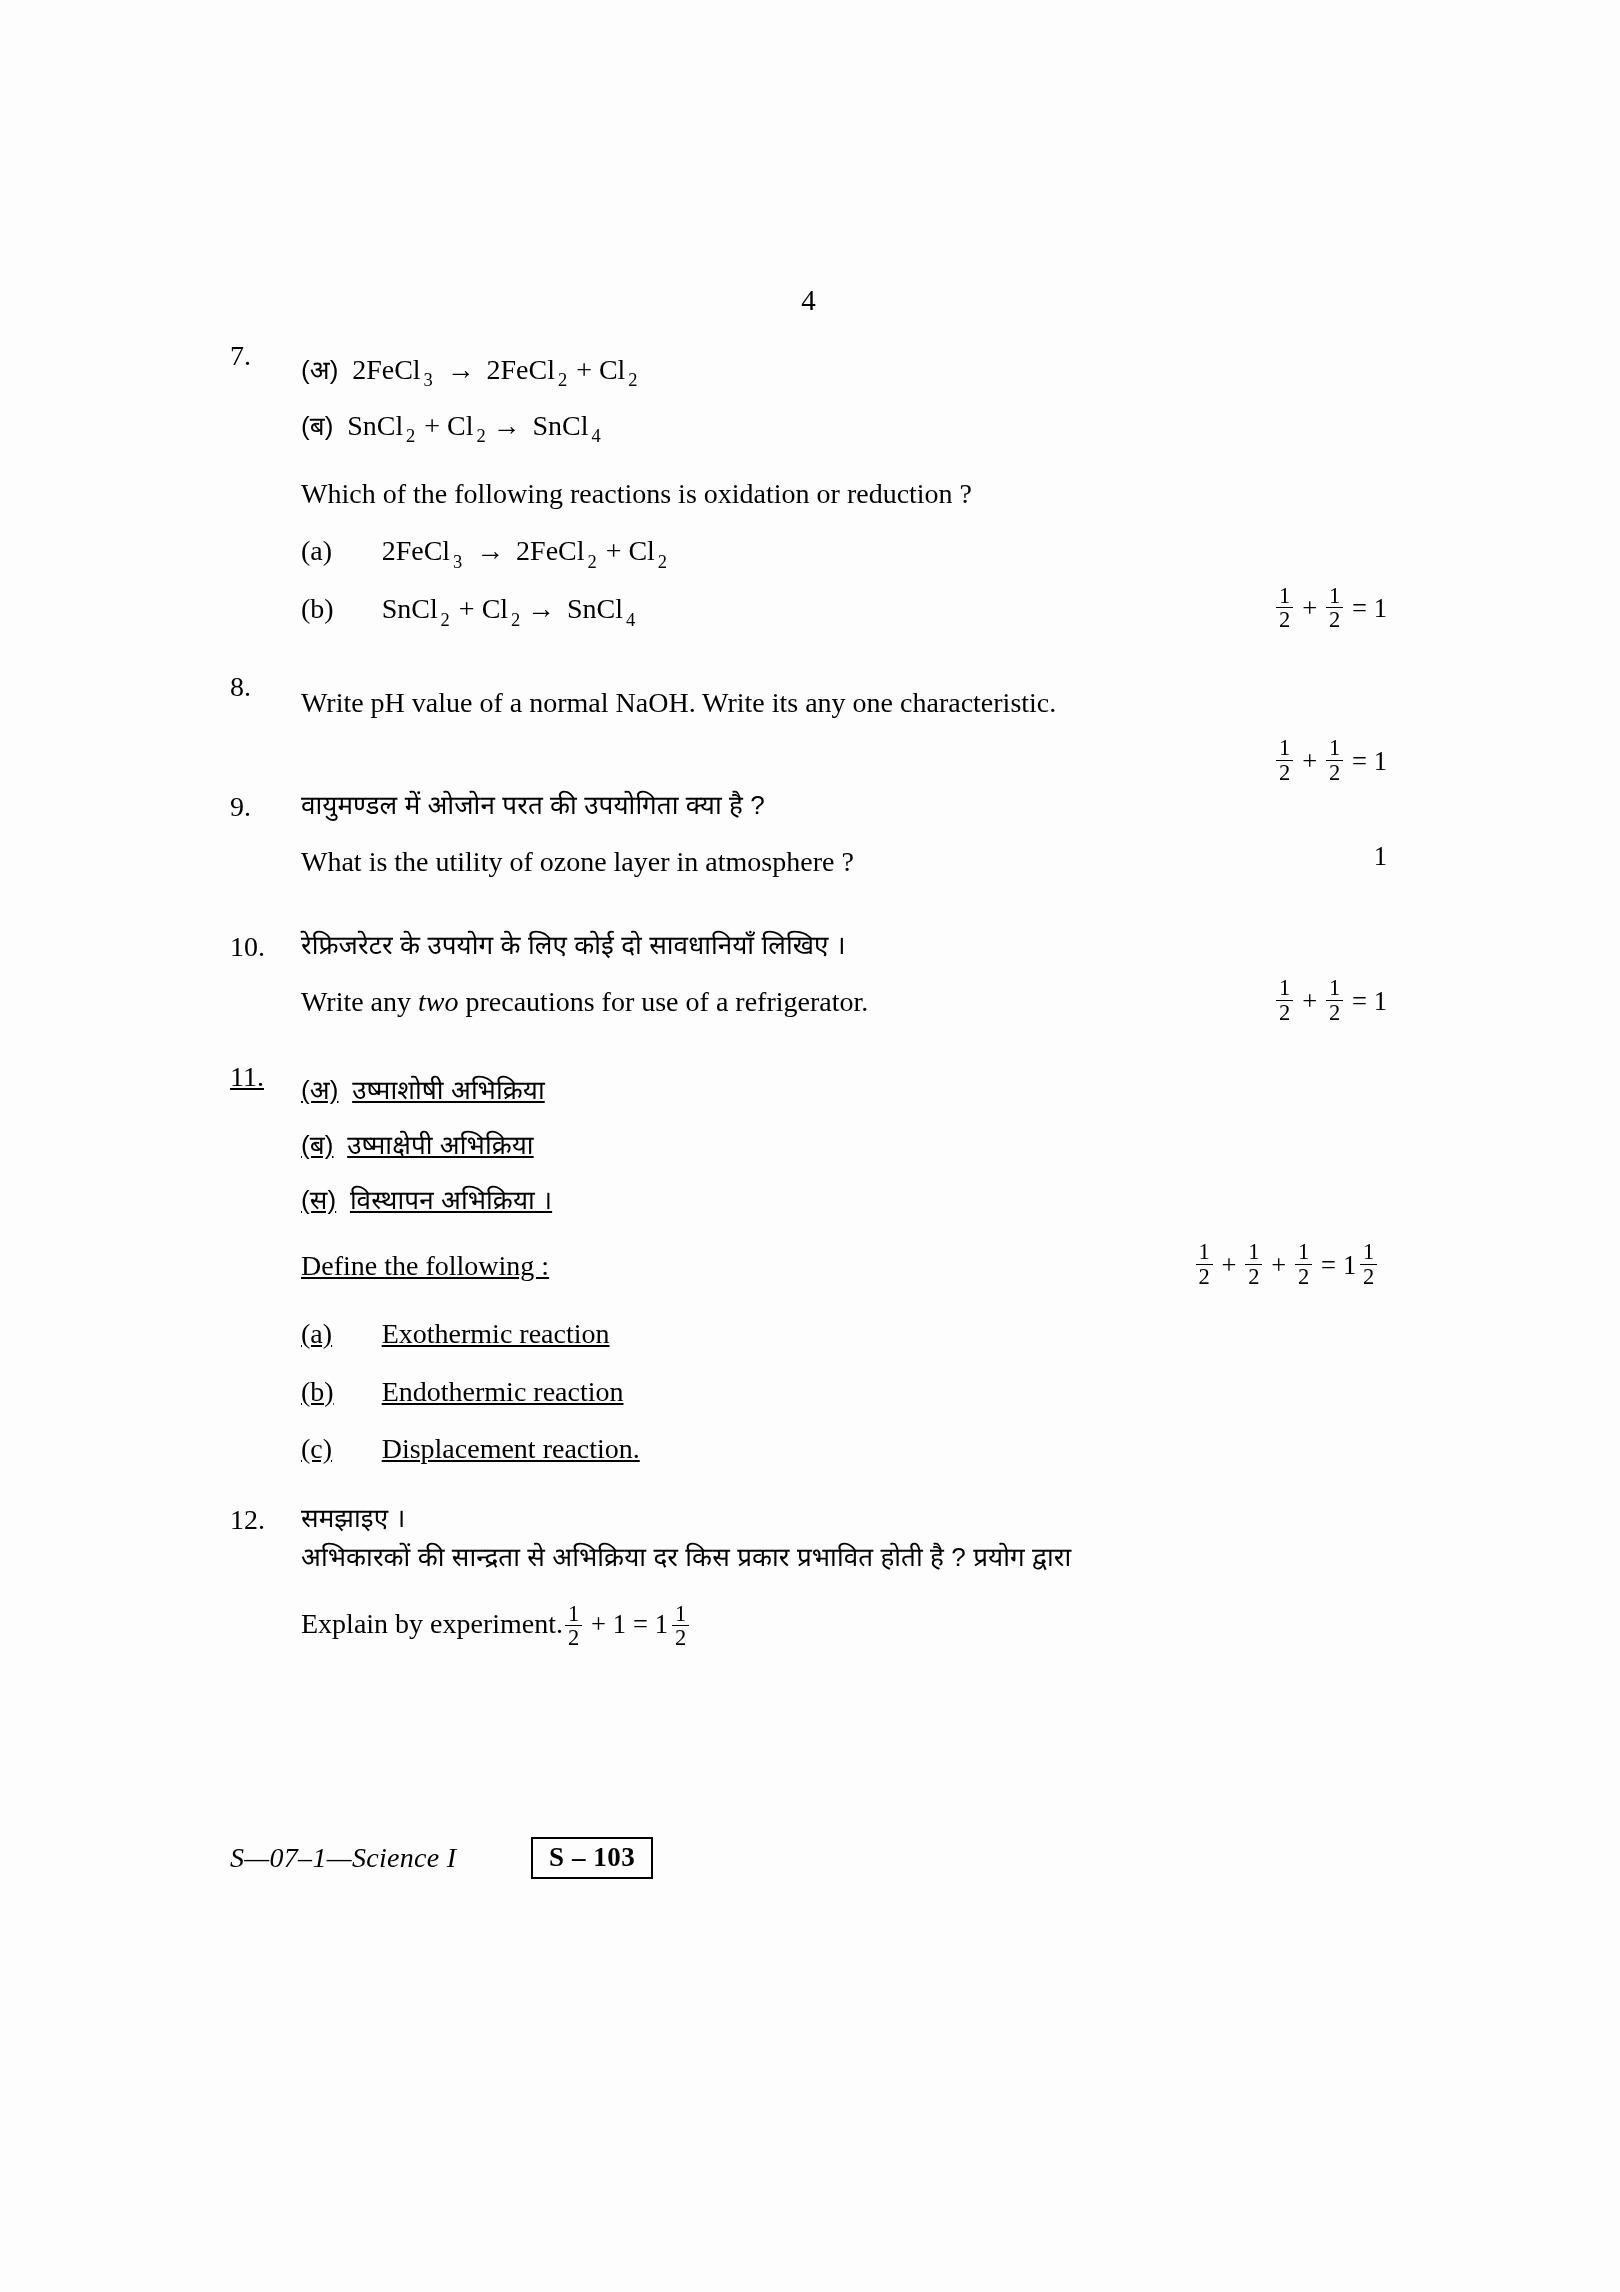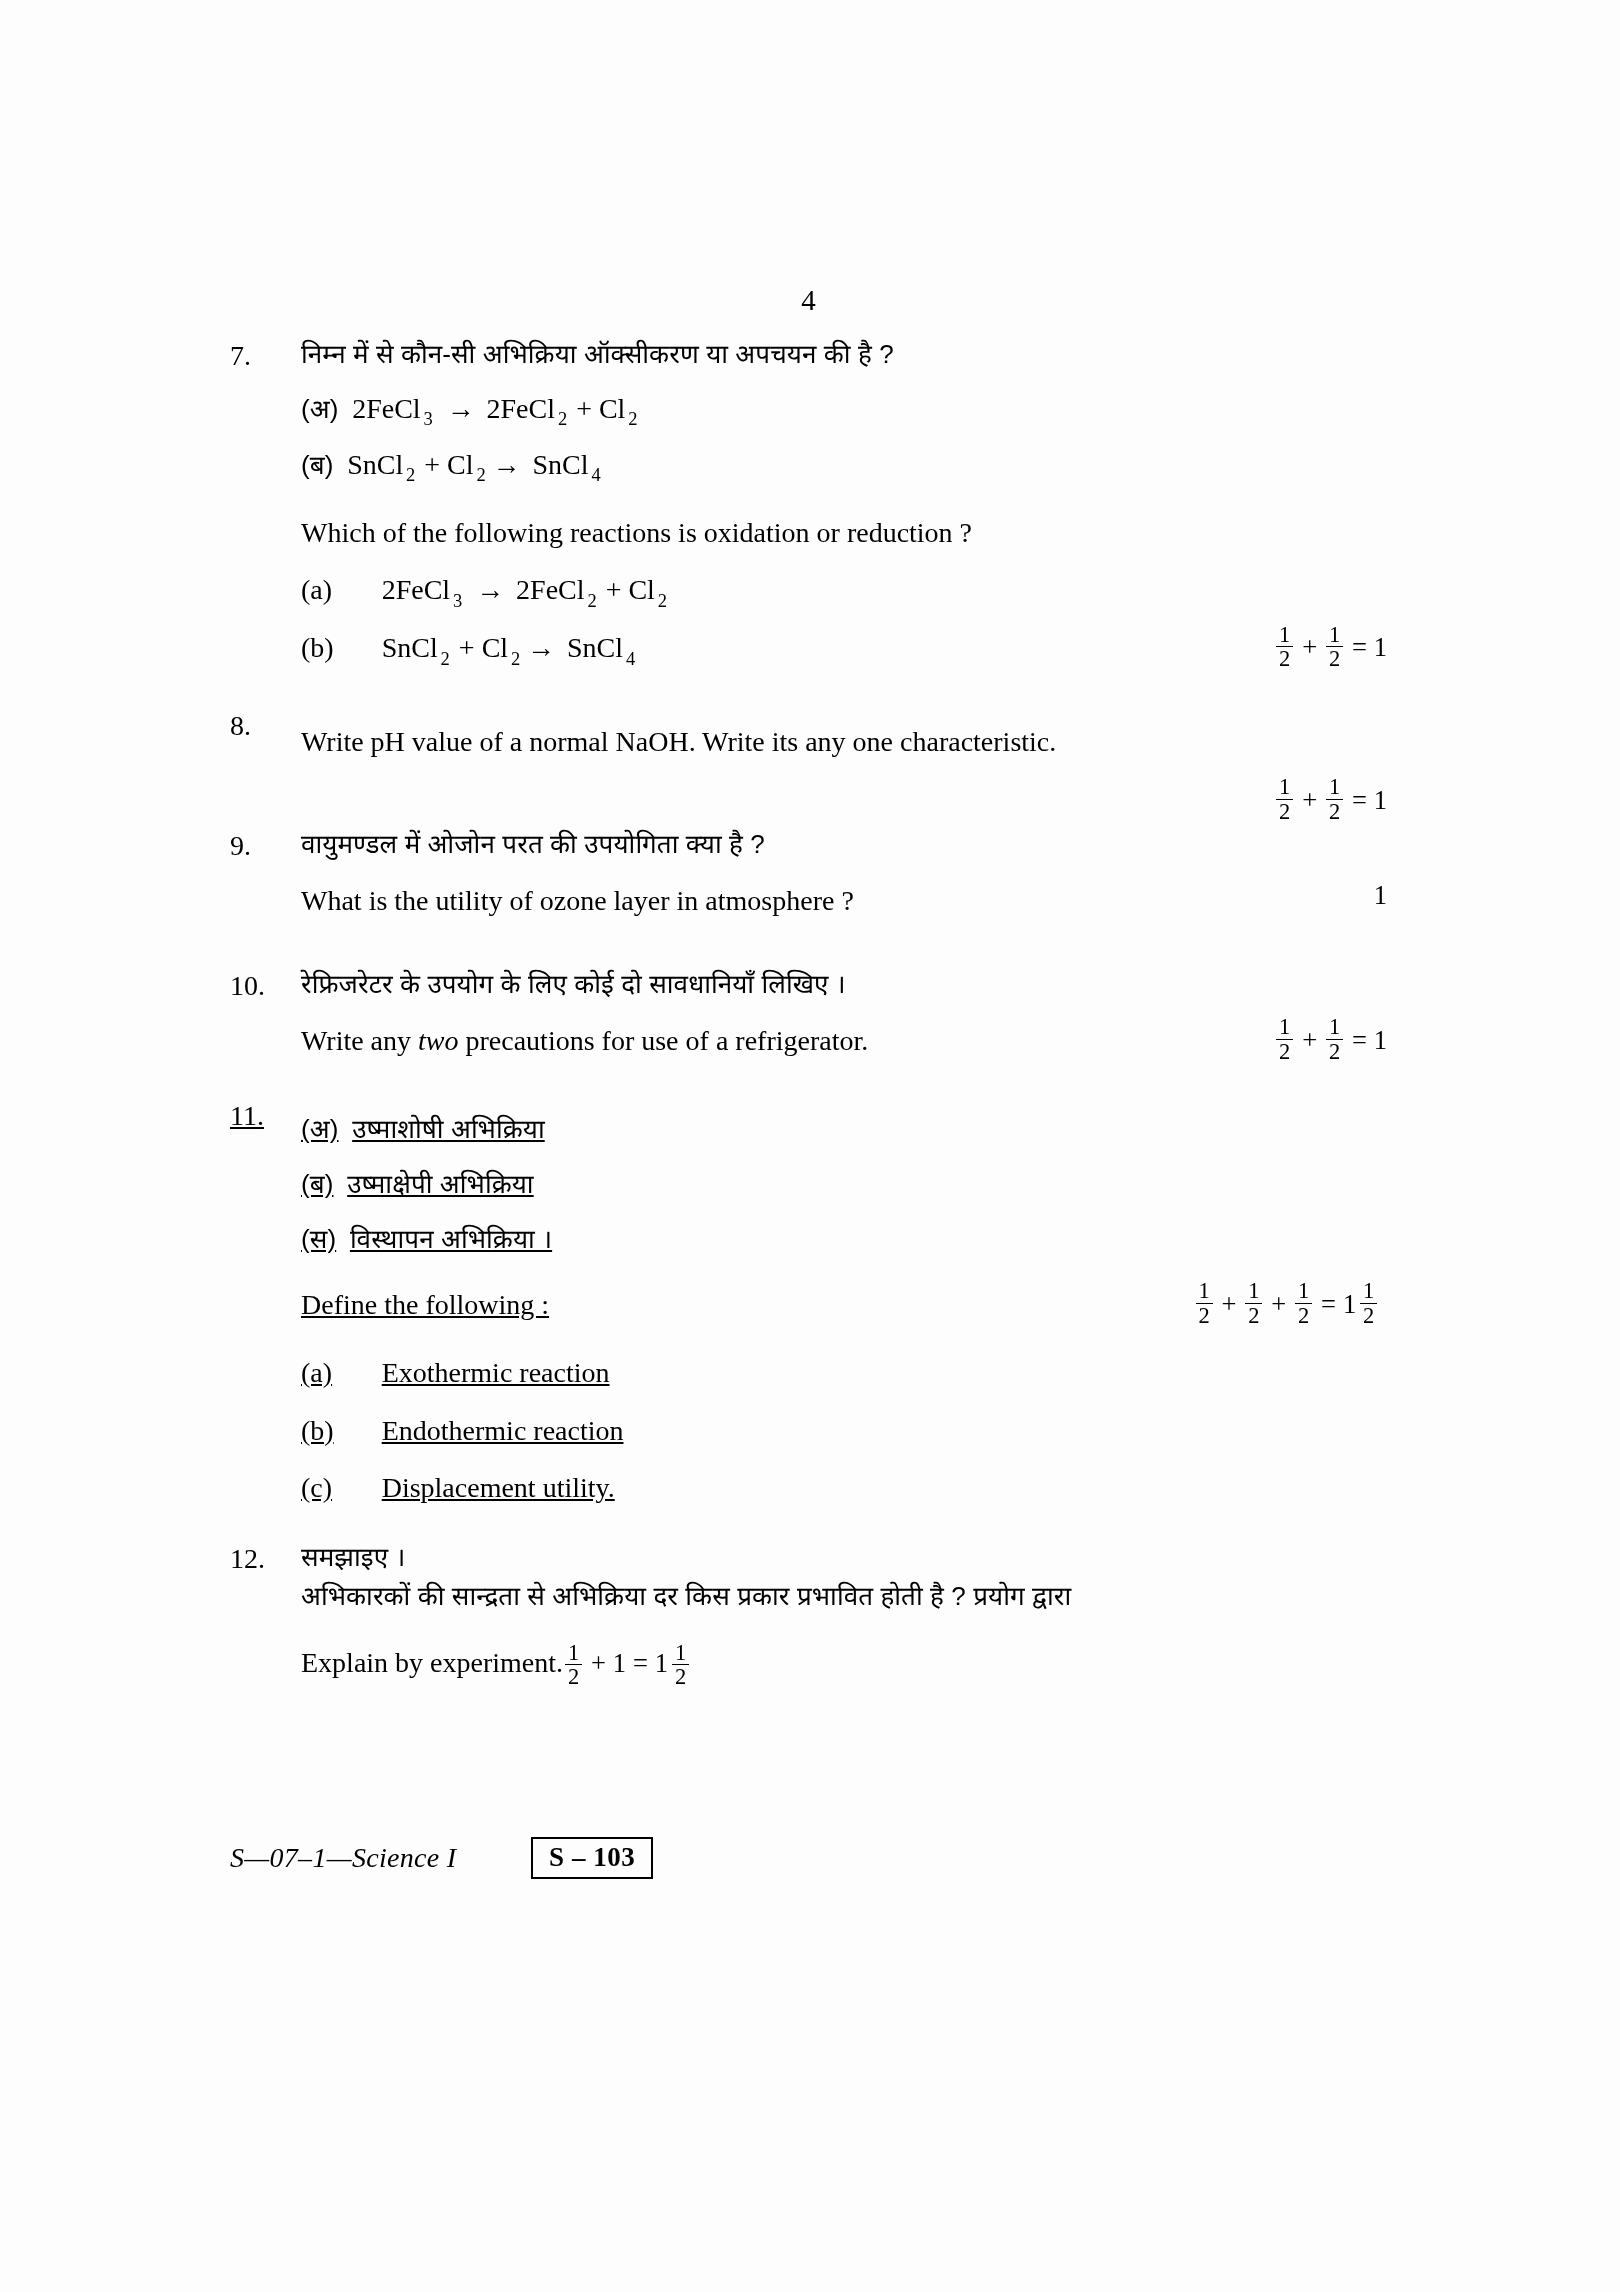--- a/index.html
+++ b/index.html
@@ -173,21 +173,20 @@
 <div class="page">
 
   <div class="content">
 
     <div class="page-num">4</div>
 
     <div class="q" style="margin-top:51px;">
       <div class="qrow">
         <div class="qnum">7.</div>
         <div class="qbody">
-          <div class="hindi">निम्न में से कौन-सी अभिक्रिया ऑक्सीकरण या अपचयन की है  ?</div>
 
           <div class="gap-s"></div>
           <div class="sub">
             <span class="sub-label hindi">(अ)</span>
             <span class="chem">2FeCl<sub>3</sub> <span class="arr">→</span> 2FeCl<sub>2</sub> + Cl<sub>2</sub></span>
           </div>
 
           <div class="gap-s"></div>
           <div class="sub">
             <span class="sub-label hindi">(ब)</span>
@@ -360,21 +359,21 @@
             <span>Exothermic reaction</span>
           </div>
           <div class="gap-s"></div>
           <div class="sub eng">
             <span class="sub-label eng-lbl">(b)</span>
             <span>Endothermic reaction</span>
           </div>
           <div class="gap-s"></div>
           <div class="sub eng">
             <span class="sub-label eng-lbl">(c)</span>
-            <span>Displacement utility.</span>
+            <span>Displacement reaction.</span>
           </div>
         </div>
       </div>
     </div>
 
     <div class="q" style="margin-top:29px;">
       <div class="qrow">
         <div class="qnum">12.</div>
         <div class="qbody">
           <div class="hindi">समझाइए ।</div>

